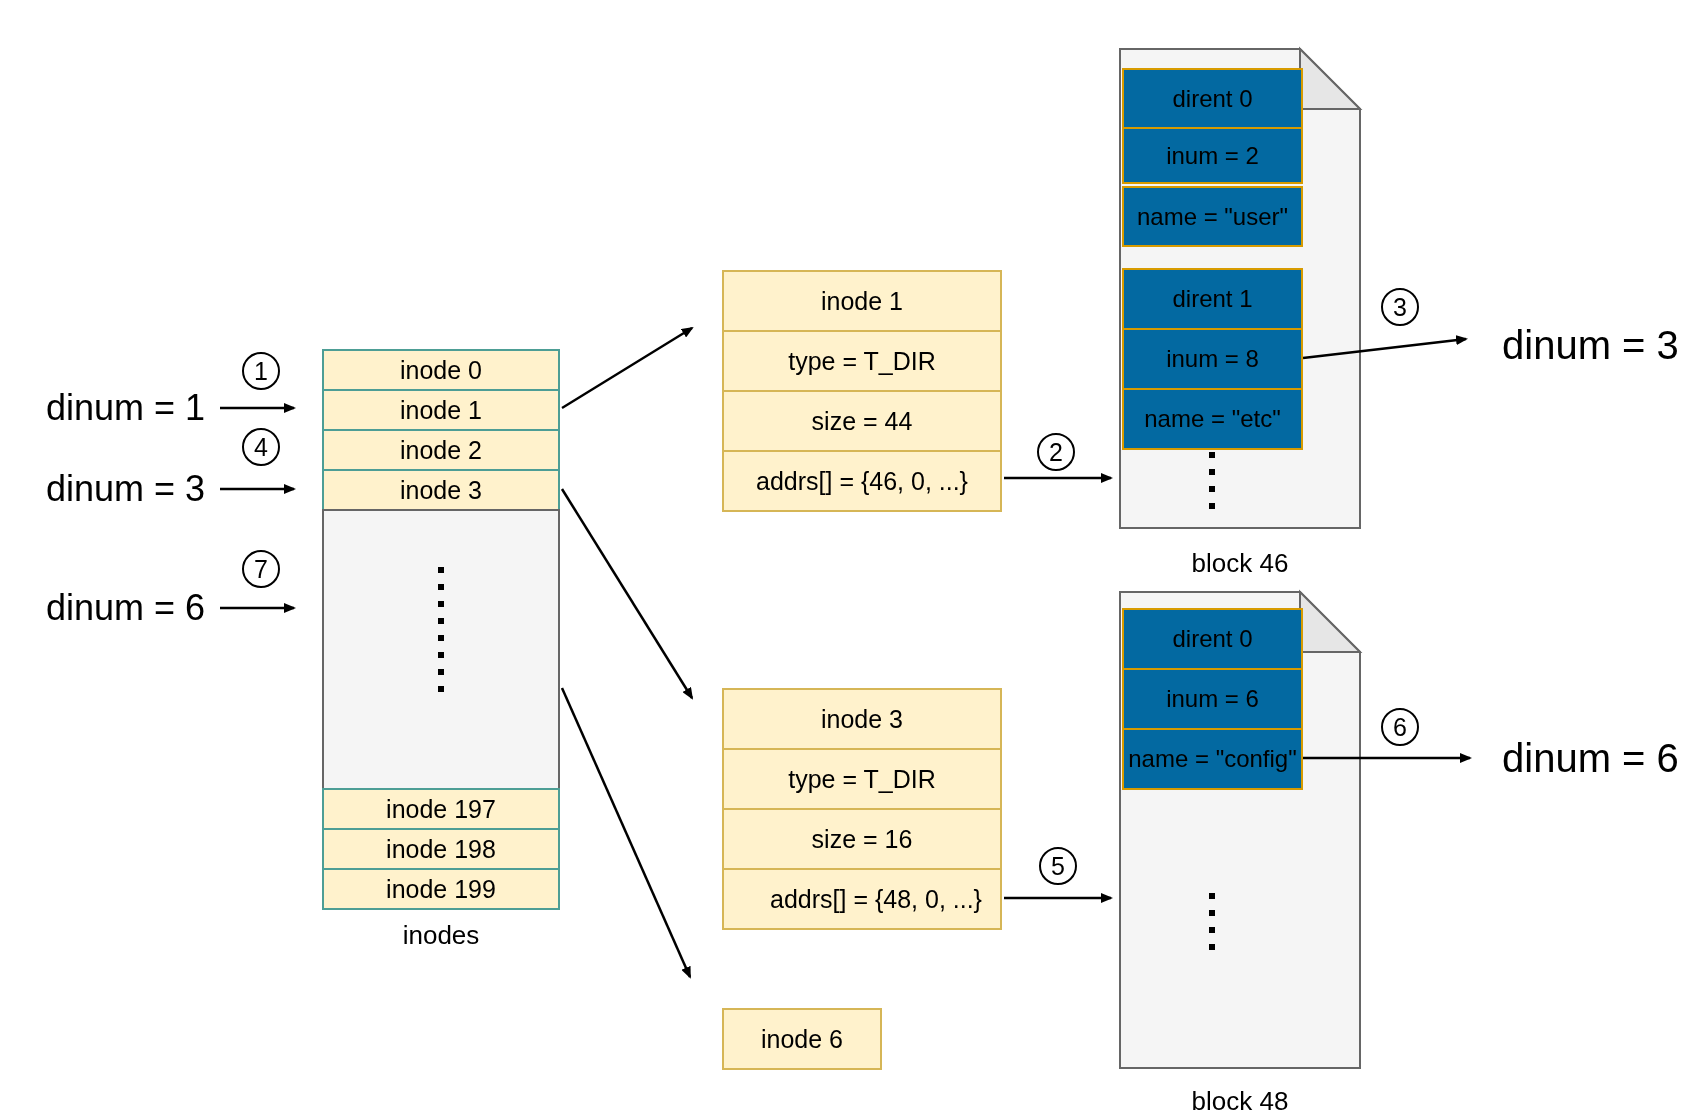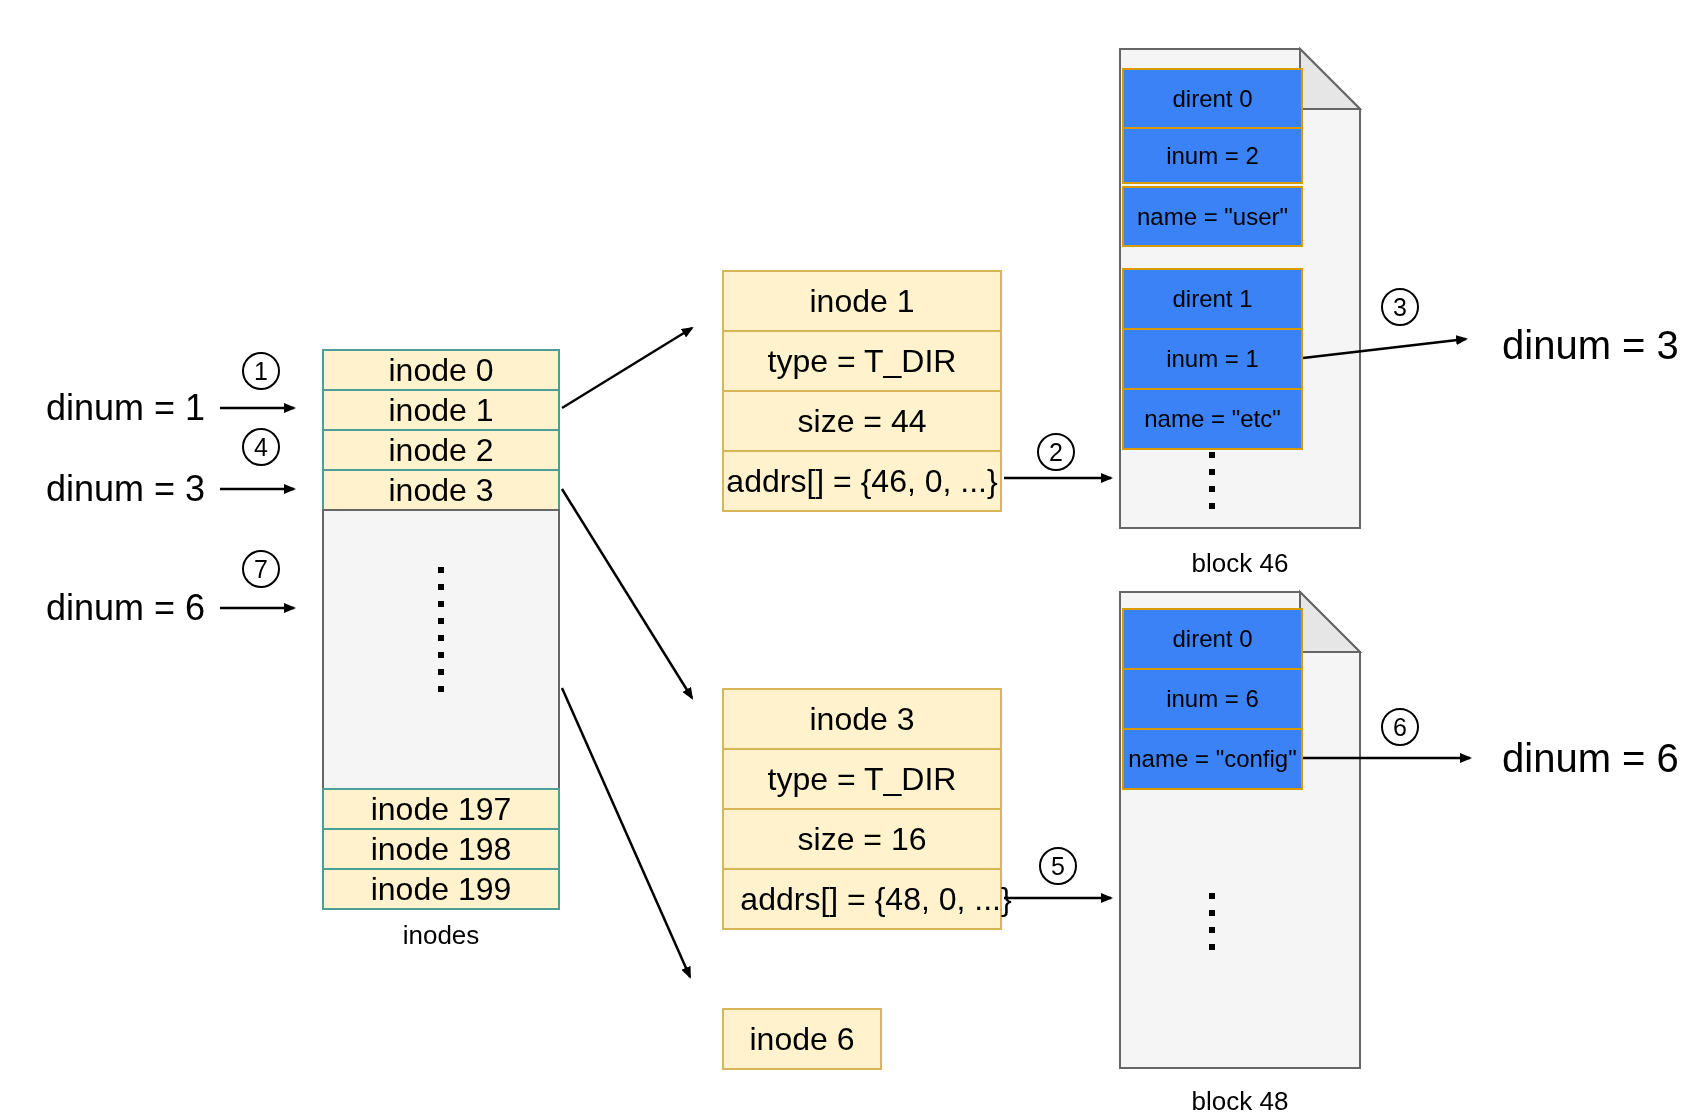--- a/index.html
+++ b/index.html
@@ -1,23 +1,23 @@
 <!DOCTYPE html>
 <html><head>
 <meta charset="utf-8">
 <style>
   html,body{margin:0;padding:0;background:#ffffff;}
   body{font-family:"Liberation Sans","DejaVu Sans",sans-serif;color:#000;}
   #canvas{position:relative;width:1702px;height:1116px;background:#fff;overflow:hidden;}
   #arrow-layer{position:absolute;left:0;top:0;width:1702px;height:1116px;}
   .abs{position:absolute;box-sizing:border-box;}
-  .cell{display:flex;align-items:center;justify-content:center;font-size:32px;white-space:nowrap;box-sizing:border-box;position:absolute;}
+  .cell{display:flex;align-items:center;justify-content:center;font-size:25px;white-space:nowrap;box-sizing:border-box;position:absolute;}
   .cell-inode{background:#FFF2CC;border:2px solid #4D9E95;width:238px;height:42px;left:322px;text-align:right;}
   .cell-ibox{background:#FFF2CC;border:2px solid #D6B656;width:280px;height:62px;left:722px;}
-  .cell-dirent{background:#3b82f6;border:2px solid #D79B00;width:181px;height:62px;left:1122px;font-size:24px;}
+  .cell-dirent{background:#0369a1;border:2px solid #D79B00;width:181px;height:62px;left:1122px;font-size:24px;}
   .gray-region{background:#F5F5F5;border:2px solid #666666;}
   .vdots{width:6px;background:repeating-linear-gradient(to bottom,#000 0 6px,transparent 6px 17px);position:absolute;}
   .badge{position:absolute;width:38px;height:38px;border:2px solid #000;border-radius:50%;background:#fff;
          display:flex;align-items:center;justify-content:center;font-size:25px;box-sizing:border-box;}
   .qlabel{position:absolute;left:18px;width:187px;height:46px;display:flex;align-items:center;justify-content:flex-end;
           font-size:36px;white-space:nowrap;}
   .rlabel{position:absolute;left:1502px;width:220px;height:46px;display:flex;align-items:center;font-size:40px;white-space:nowrap;}
   .caption{position:absolute;text-align:center;font-size:26px;}
   #title{position:absolute;left:340px;top:96px;width:470px;text-align:center;font-size:44px;white-space:nowrap;}
 </style>
@@ -94,21 +94,21 @@
     <div class="cell cell-ibox" style="top:868px;padding-left:28px;">addrs[] = {48, 0, ...}</div>
   </div>
 
   <div class="cell cell-ibox" style="top:1008px;width:160px;">inode 6</div>
 
   <div>
     <div class="cell cell-dirent" style="top:68px;height:61px;">dirent 0</div>
     <div class="cell cell-dirent" style="top:127px;height:57px;">inum = 2</div>
     <div class="cell cell-dirent" style="top:186px;height:61px;">name = "user"</div>
     <div class="cell cell-dirent" style="top:268px;">dirent 1</div>
-    <div class="cell cell-dirent" style="top:328px;">inum = 1</div>
+    <div class="cell cell-dirent" style="top:328px;">inum = 8</div>
     <div class="cell cell-dirent" style="top:388px;">name = "etc"</div>
     <div class="vdots" style="left:1209px;top:452px;height:57px;"></div>
     <div class="caption" style="left:1120px;top:548px;width:240px;">block 46</div>
   </div>
 
   <div>
     <div class="cell cell-dirent" style="top:608px;">dirent 0</div>
     <div class="cell cell-dirent" style="top:668px;">inum = 6</div>
     <div class="cell cell-dirent" style="top:728px;">name = "config"</div>
     <div class="vdots" style="left:1209px;top:893px;height:57px;"></div>

